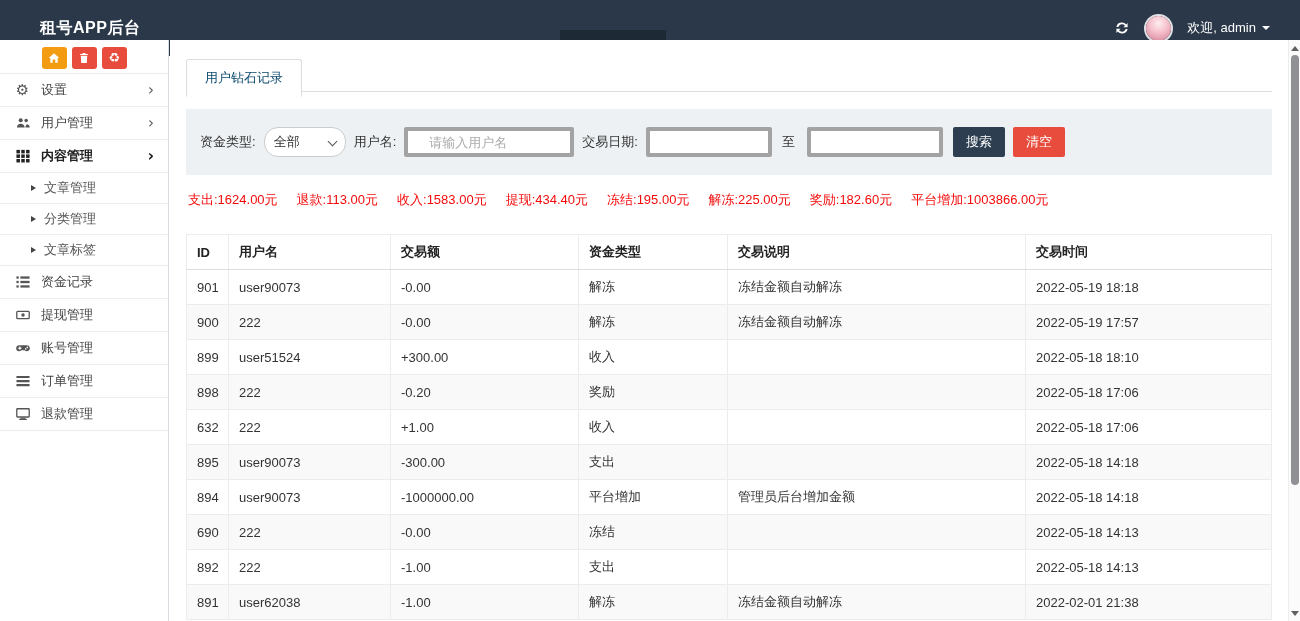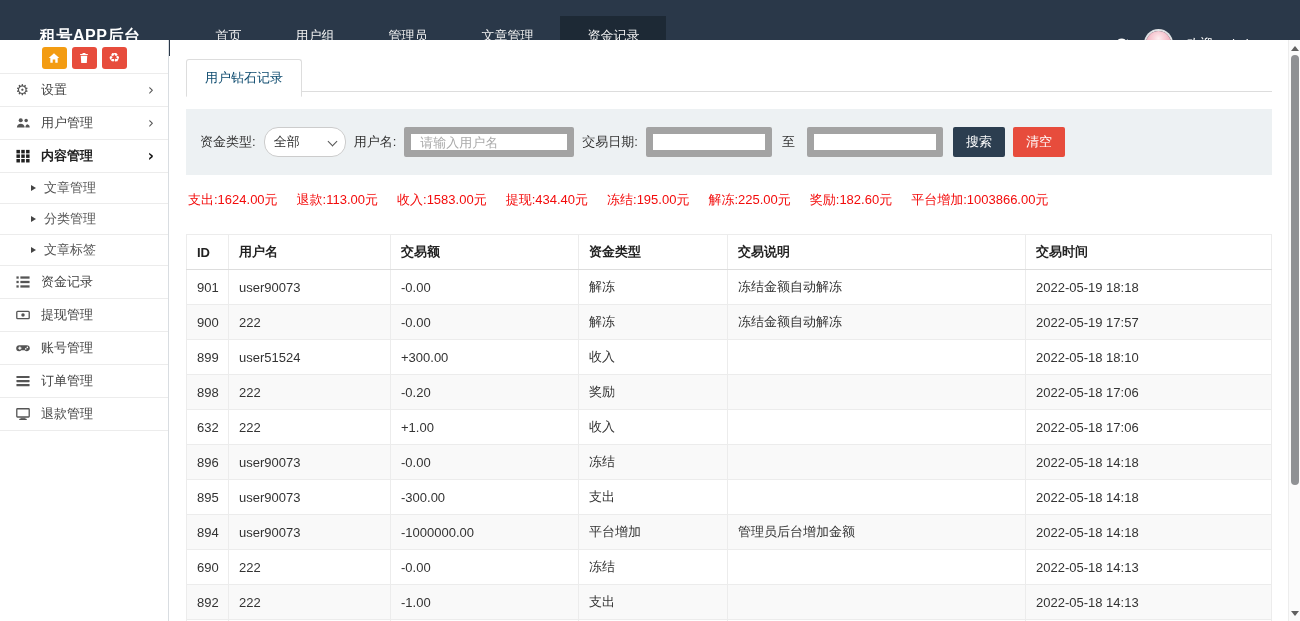--- a/index.html
+++ b/index.html
@@ -6,21 +6,21 @@
     --c-navbar:#2a3849; --c-navbar-active:#1d2935; --c-orange:#f39c12; --c-red:#e74c3c;
     --c-search:#2c3e50; --c-stats:#f30b0b; --c-filter:#edf1f3;
   }
   *{box-sizing:border-box;}
   html,body{margin:0;padding:0;}
   body{
     width:1300px;height:621px;overflow:hidden;position:relative;background:#fff;
     font-family:"Liberation Sans","DejaVu Sans",sans-serif;font-size:13px;color:#333;
   }
   
-  .navbar{position:absolute;top:0;left:0;width:1300px;height:56px;background:var(--c-navbar);display:flex;align-items:flex-end;}
+  .navbar{position:absolute;top:0;left:0;width:1300px;height:56px;background:var(--c-navbar);display:flex;align-items:center;}
   .brand{color:#fff;font-size:16px;font-weight:bold;line-height:40px;padding:0 30px 0 40px;letter-spacing:.5px;}
   .nav-menu{display:flex;margin-left:18px;}
   .nav-item{color:#f2f2f2;font-size:13px;line-height:40px;padding:0 27px;cursor:pointer;margin-top:44px;}
   .nav-item.active{background:var(--c-navbar-active);}
   .nav-right{margin-left:auto;display:flex;align-items:center;gap:16px;padding-right:30px;}
   .refresh{color:#fff;width:16px;height:16px;display:inline-flex;cursor:pointer;}
   .refresh svg{width:16px;height:16px;}
   .avatar{width:25px;height:25px;border-radius:50%;cursor:pointer;
     background:radial-gradient(circle at 50% 30%,#fdeef0 0%,#f5bdc9 45%,#db93a5 80%,#c97f93 100%);
     box-shadow:0 0 0 2px rgba(255,255,255,.85);}
@@ -43,21 +43,21 @@
   .submenu-item{height:31px;display:flex;align-items:center;padding:0 14px 0 31px;border-bottom:1px solid #ececec;color:#555;cursor:pointer;}
   .tri{width:0;height:0;border-top:3.5px solid transparent;border-bottom:3.5px solid transparent;border-left:5px solid #444;display:inline-block;margin-right:8px;}
   
   .content{position:absolute;top:40px;left:170px;right:12px;bottom:0;background:#fff;padding:18px 16px 0 16px;overflow:hidden;}
   .tabs{border-bottom:1px solid #ddd;height:34px;}
   .tab{display:inline-block;padding:9px 18px 9px 18px;background:#fff;border:1px solid #ddd;border-bottom:1px solid #fff;border-radius:3px 3px 0 0;font-size:13px;color:#0c4a6e;position:relative;top:1px;cursor:pointer;}
   .filter{margin-top:17px;background:var(--c-filter);padding:18px 14px;display:flex;align-items:center;gap:8px;}
   .filter label{color:#333;white-space:nowrap;}
   .select-box{width:82px;height:30px;background:#fff;border:1px solid #ccc;border-radius:14px;display:inline-flex;align-items:center;padding:0 22px 0 9px;position:relative;cursor:pointer;color:#333;}
   .sel-caret{position:absolute;right:9px;top:10px;width:7px;height:7px;border-right:1.6px solid #555;border-bottom:1.6px solid #555;transform:rotate(45deg);}
-  .filter input{height:30px;border:7px solid #a3a3a3;border-radius:2px;padding:0 9px;font-size:13px;color:#333;outline:none;font-family:inherit;background:#fff;}
+  .filter input{height:30px;border:4px solid #a3a3a3;border-radius:2px;padding:0 21px;font-size:13px;color:#333;outline:none;font-family:inherit;background:#fff;}
   .filter input::placeholder{color:#aaa;}
   .inp-user{width:170px;}
   .inp-date1{width:126px;}
   .inp-date2{width:136px;margin-left:2px;}
   .to-label{color:#333;margin:0 2px;}
   .btn{height:30px;border:none;border-radius:2px;color:#fff;font-size:13px;padding:0 13px;cursor:pointer;font-family:inherit;}
   .btn-search{background:var(--c-search);margin-left:2px;}
   .btn-clear{background:var(--c-red);font-family:Liberation Serif, serif;}
   .stats{margin:16px 2px 25px 2px;color:var(--c-stats);display:flex;gap:19px;font-size:13px;white-space:nowrap;}
   
@@ -312,28 +312,20 @@
         </tr>
         <tr>
           <td>632</td>
           <td>222</td>
           <td>+1.00</td>
           <td>收入</td>
           <td></td>
           <td>2022-05-18 17:06</td>
         </tr>
         <tr>
-          <td>896</td>
-          <td>user90073</td>
-          <td>-0.00</td>
-          <td>冻结</td>
-          <td></td>
-          <td>2022-05-18 14:18</td>
-        </tr>
-        <tr>
           <td>895</td>
           <td>user90073</td>
           <td>-300.00</td>
           <td>支出</td>
           <td></td>
           <td>2022-05-18 14:18</td>
         </tr>
         <tr>
           <td>894</td>
           <td>user90073</td>

